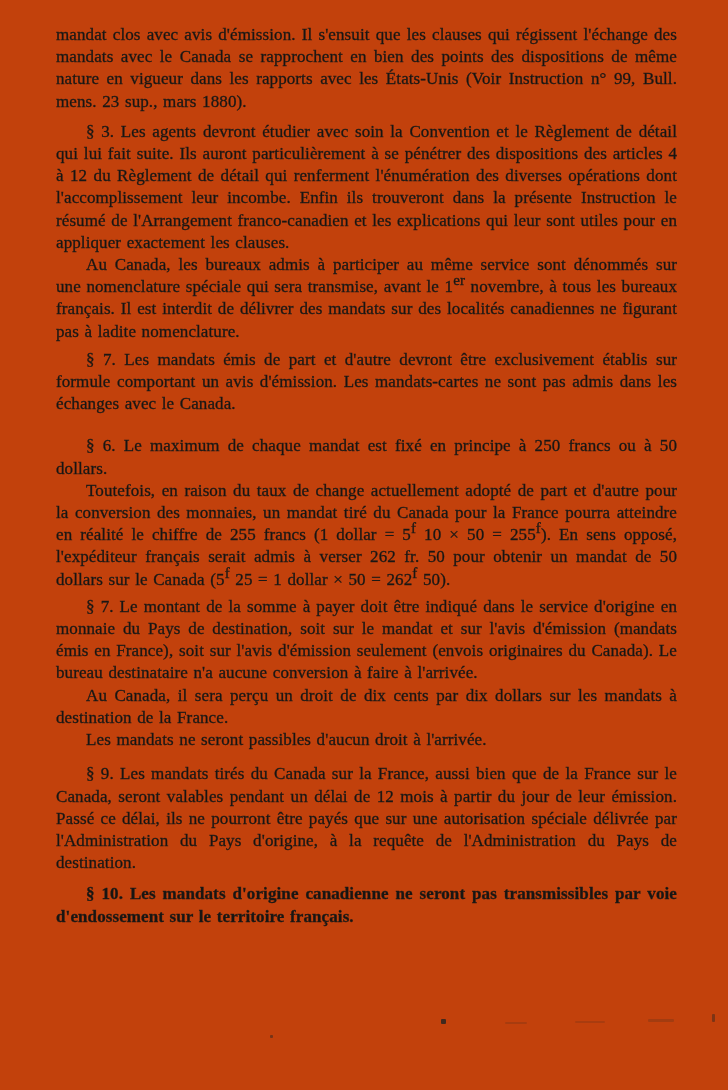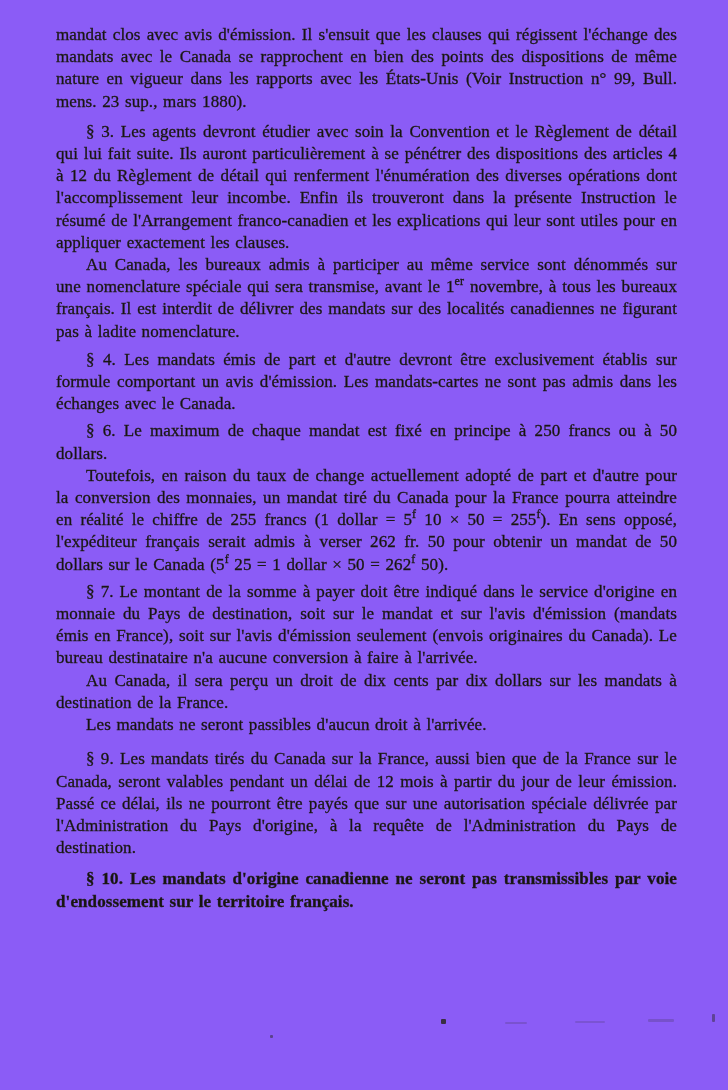--- a/index.html
+++ b/index.html
@@ -4,21 +4,21 @@
 <style>
   html, body {
     margin: 0;
     padding: 0;
     background: #ffffff;
   }
   .page {
     position: relative;
     width: 728px;
     height: 1090px;
-    background: #8b5cf6;
+    background: #c2410c;
     overflow: hidden;
     font-family: "Liberation Serif", "DejaVu Serif", serif;
     color: #181512;
     -webkit-text-stroke: 0.35px #221e1a;
   }
   .text-block {
     position: absolute;
     left: 56px;
     top: 24px;
     width: 621px;
@@ -29,40 +29,40 @@
   }
   .para {
     margin: 0;
     text-indent: 30px;
     word-spacing: 1.2px;
     letter-spacing: 0.1px;
   }
   .para.no-indent { text-indent: 0; }
   .seg-italic { }
   .seg-sup {
-    font-size: 12px;
+    font-size: 15px;
     vertical-align: super;
     line-height: 0;
   }
   .speck {
     position: absolute;
     background: #2a2622;
     border-radius: 1px;
   }
 </style>
 </head>
 <body>
 
 <div class="page">
   <div class="text-block" id="doc">
       <p class="para no-indent" style="margin-top: 0px;"><span class="seg-plain">mandat clos avec avis d'émission. Il s'ensuit que les clauses qui régissent l'échange des mandats avec le Canada se rapprochent en bien des points des dispositions de même nature en vigueur dans les rapports avec les États-Unis (Voir Instruction n° 99, Bull. mens. 23 sup., mars 1880).</span></p>
       <p class="para" style="margin-top: 8px;"><span class="seg-plain">§ 3. Les agents devront étudier avec soin la Convention et le Règlement de détail qui lui fait suite. Ils auront particulièrement à se pénétrer des dispositions des articles 4 à 12 du Règlement de détail qui renferment l'énumération des diverses opérations dont l'accomplissement leur incombe. Enfin ils trouveront dans la présente Instruction le résumé de l'Arrangement franco-canadien et les explications qui leur sont utiles pour en appliquer exactement les clauses.</span></p>
       <p class="para" style="margin-top: 0px;"><span class="seg-plain">Au Canada, les bureaux admis à participer au même service sont dénommés sur une nomenclature spéciale qui sera transmise, avant le 1</span><span class="seg-sup">er</span><span class="seg-plain"> novembre, à tous les bureaux français. Il est interdit de délivrer des mandats sur des localités canadiennes ne figurant pas à ladite nomenclature.</span></p>
-      <p class="para" style="margin-top: 6px;"><span class="seg-plain">§ 4. Les mandats émis de part et d'autre devront être exclusivement établis sur formule comportant </span><span class="seg-italic">un avis d'émission</span><span class="seg-plain">. Les mandats-cartes ne sont pas admis dans les échanges avec le Canada.</span></p>
-      <p class="para" style="margin-top: 5px;"><span class="seg-plain">§ 6. Le maximum de chaque mandat est fixé en principe à 250 francs ou à 50 dollars.</span></p>
+      <p class="para" style="margin-top: 6px;"><span class="seg-plain">§ 7. Les mandats émis de part et d'autre devront être exclusivement établis sur formule comportant </span><span class="seg-italic">un avis d'émission</span><span class="seg-plain">. Les mandats-cartes ne sont pas admis dans les échanges avec le Canada.</span></p>
+      <p class="para" style="margin-top: 20px;"><span class="seg-plain">§ 6. Le maximum de chaque mandat est fixé en principe à 250 francs ou à 50 dollars.</span></p>
       <p class="para" style="margin-top: 0px;"><span class="seg-plain">Toutefois, en raison du taux de change actuellement adopté de part et d'autre pour la conversion des monnaies, un mandat tiré du Canada pour la France pourra atteindre en réalité le chiffre de 255 francs (1 dollar = 5</span><span class="seg-sup">f</span><span class="seg-plain"> 10 × 50 = 255</span><span class="seg-sup">f</span><span class="seg-plain">). En sens opposé, l'expéditeur français serait admis à verser 262 fr. 50 pour obtenir un mandat de 50 dollars sur le Canada (5</span><span class="seg-sup">f</span><span class="seg-plain"> 25 = 1 dollar × 50 = 262</span><span class="seg-sup">f</span><span class="seg-plain"> 50).</span></p>
       <p class="para" style="margin-top: 5px;"><span class="seg-plain">§ 7. Le montant de la somme à payer doit être indiqué dans le service d'origine </span><span class="seg-italic">en monnaie du Pays de destination</span><span class="seg-plain">, soit sur le mandat et sur l'avis d'émission (mandats émis en France), soit sur l'avis d'émission seulement (envois originaires du Canada). Le bureau destinataire n'a aucune conversion à faire à l'arrivée.</span></p>
       <p class="para" style="margin-top: 0px;"><span class="seg-plain">Au Canada, il sera perçu un droit de dix cents par dix dollars sur les mandats à destination de la France.</span></p>
       <p class="para" style="margin-top: 0px;"><span class="seg-plain">Les mandats ne seront passibles d'aucun droit à l'arrivée.</span></p>
       <p class="para" style="margin-top: 12px;"><span class="seg-plain">§ 9. Les mandats tirés du Canada sur la France, aussi bien que de la France sur le Canada, seront valables pendant un délai de 12 mois à partir du jour de leur émission. Passé ce délai, ils ne pourront être payés que sur une autorisation spéciale délivrée par l'Administration du Pays d'origine, à la requête de l'Administration du Pays de destination.</span></p>
       <p class="para" style="margin-top: 9px; font-weight: bold;"><span class="seg-plain">§ 10. Les mandats d'origine canadienne ne seront pas transmissibles par voie d'endossement sur le territoire français.</span></p>
     </div>
   <div id="artifacts">
       <div class="speck" style="left: 441px; top: 1019px; width: 5px; height: 5px; opacity: 0.85;"></div>
       <div class="speck" style="left: 505px; top: 1022px; width: 22px; height: 2px; opacity: 0.18;"></div>

